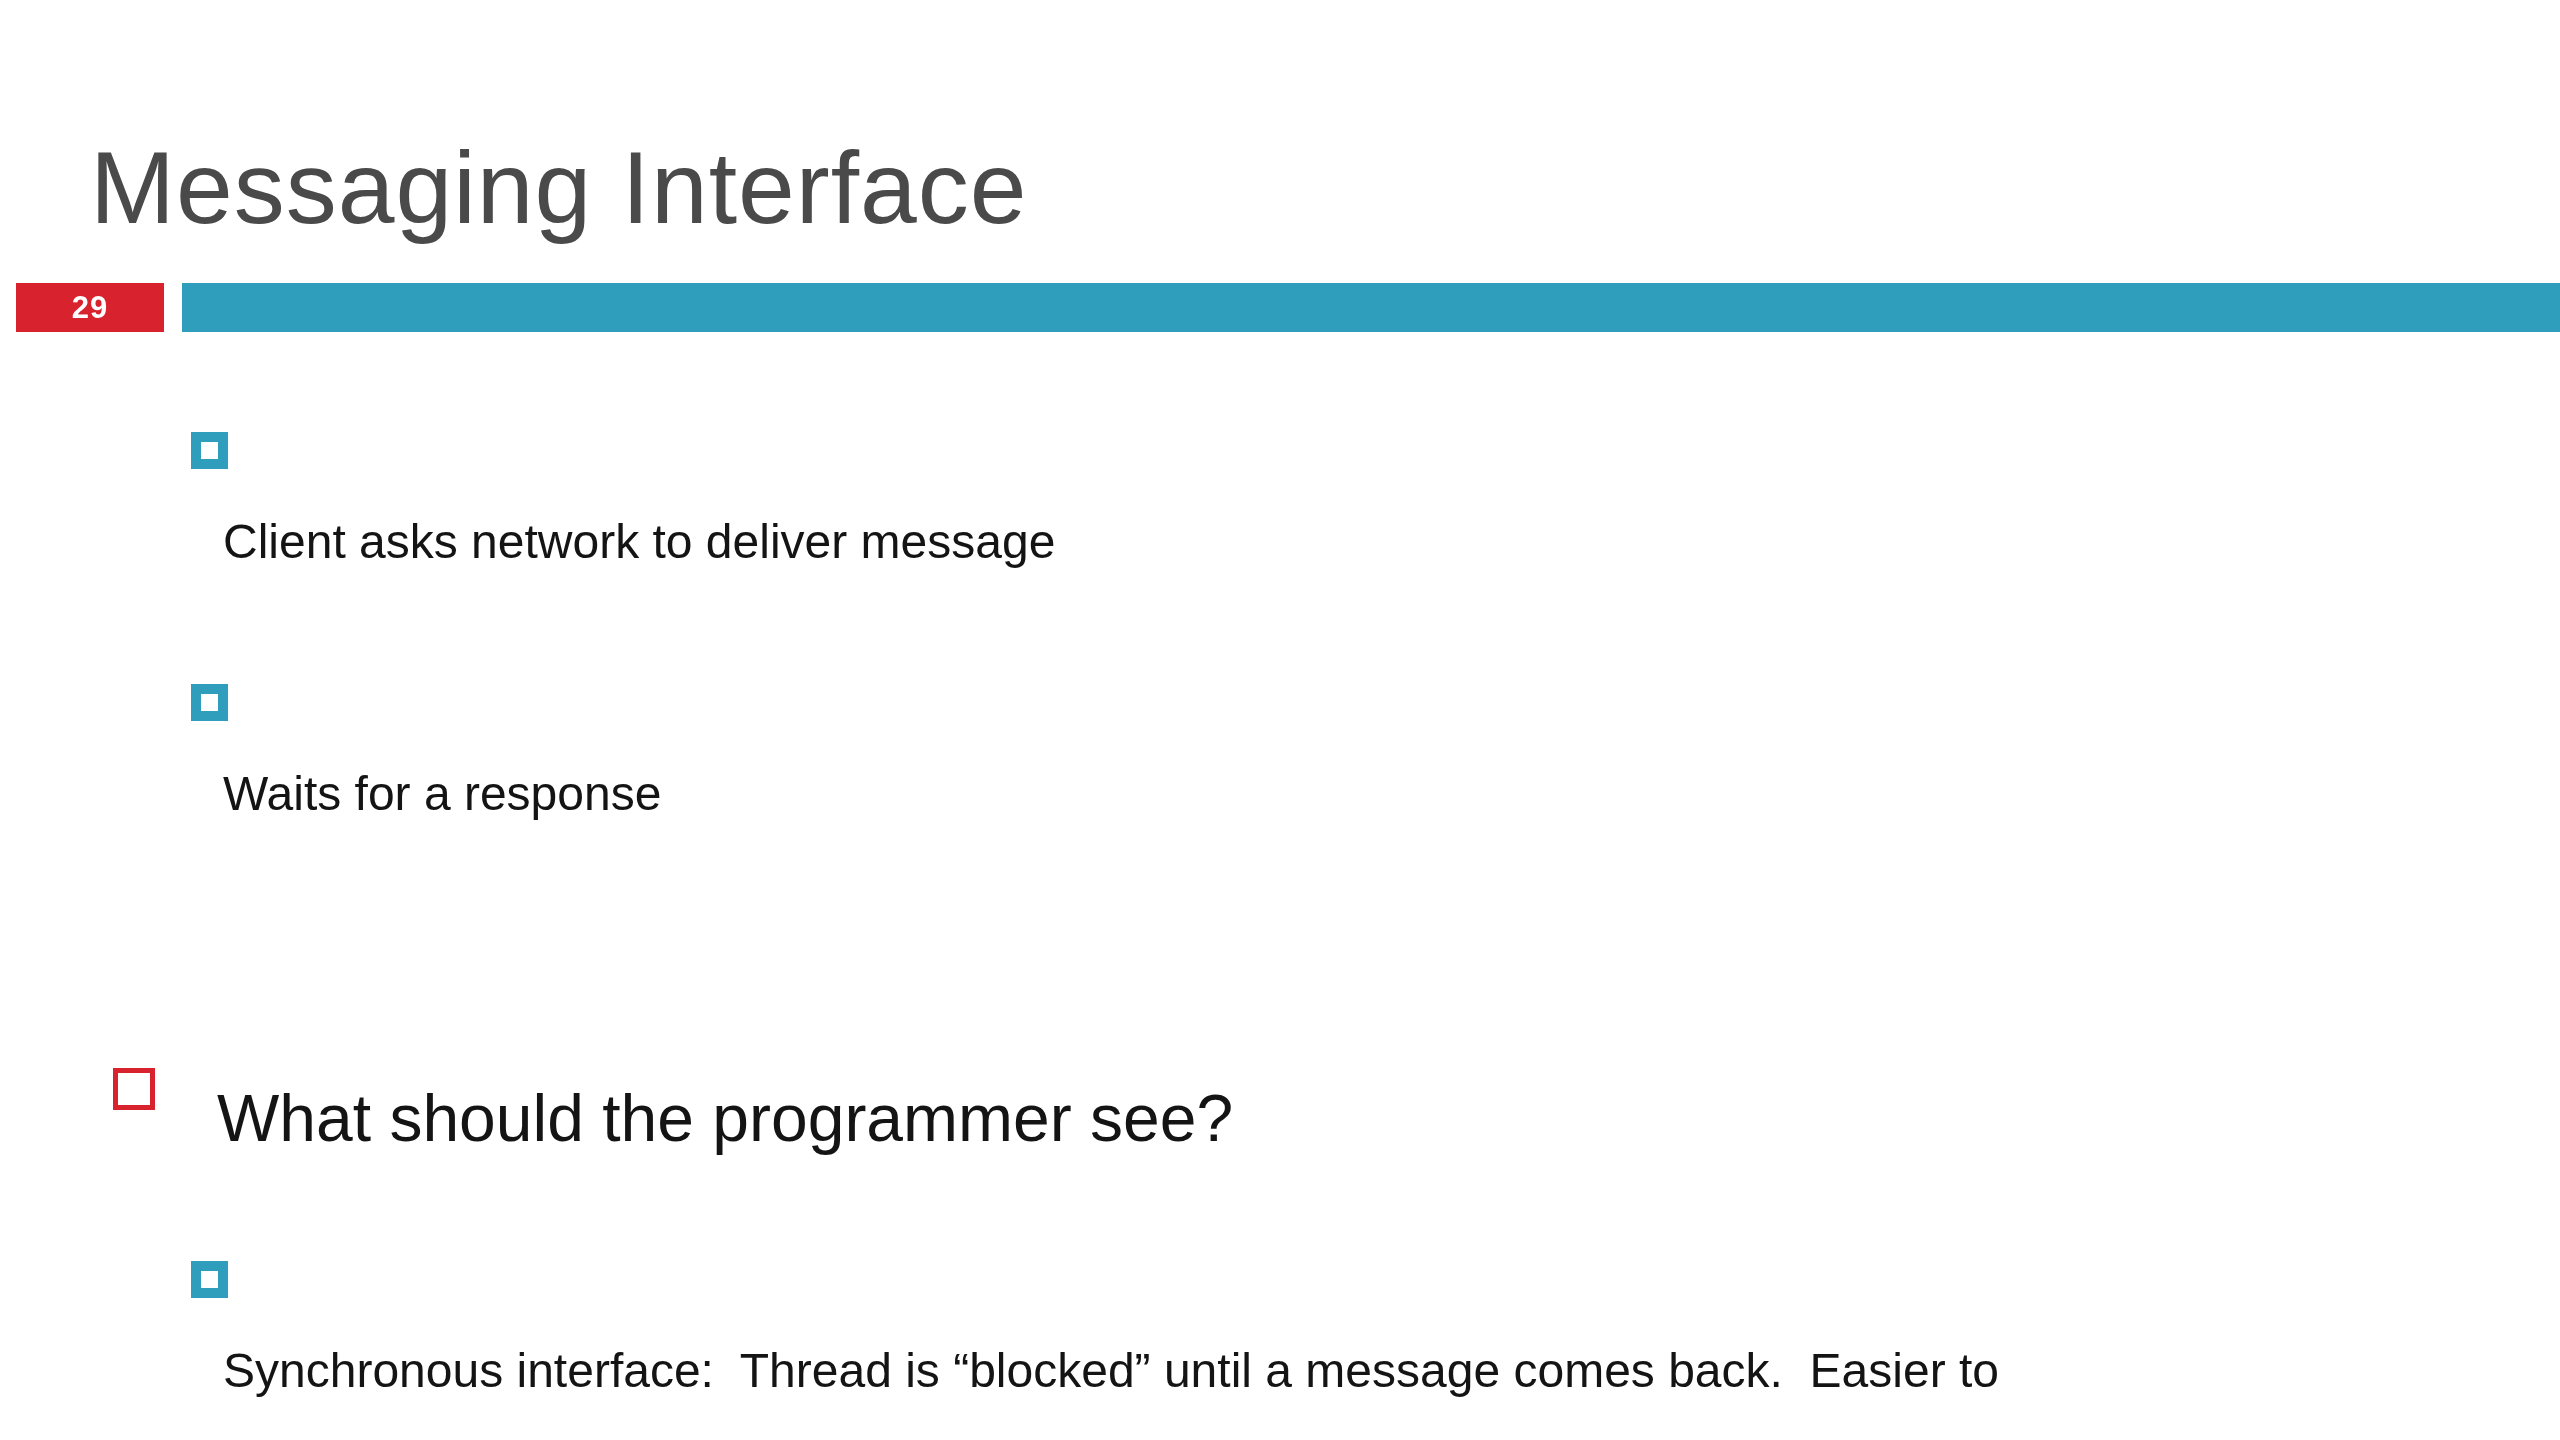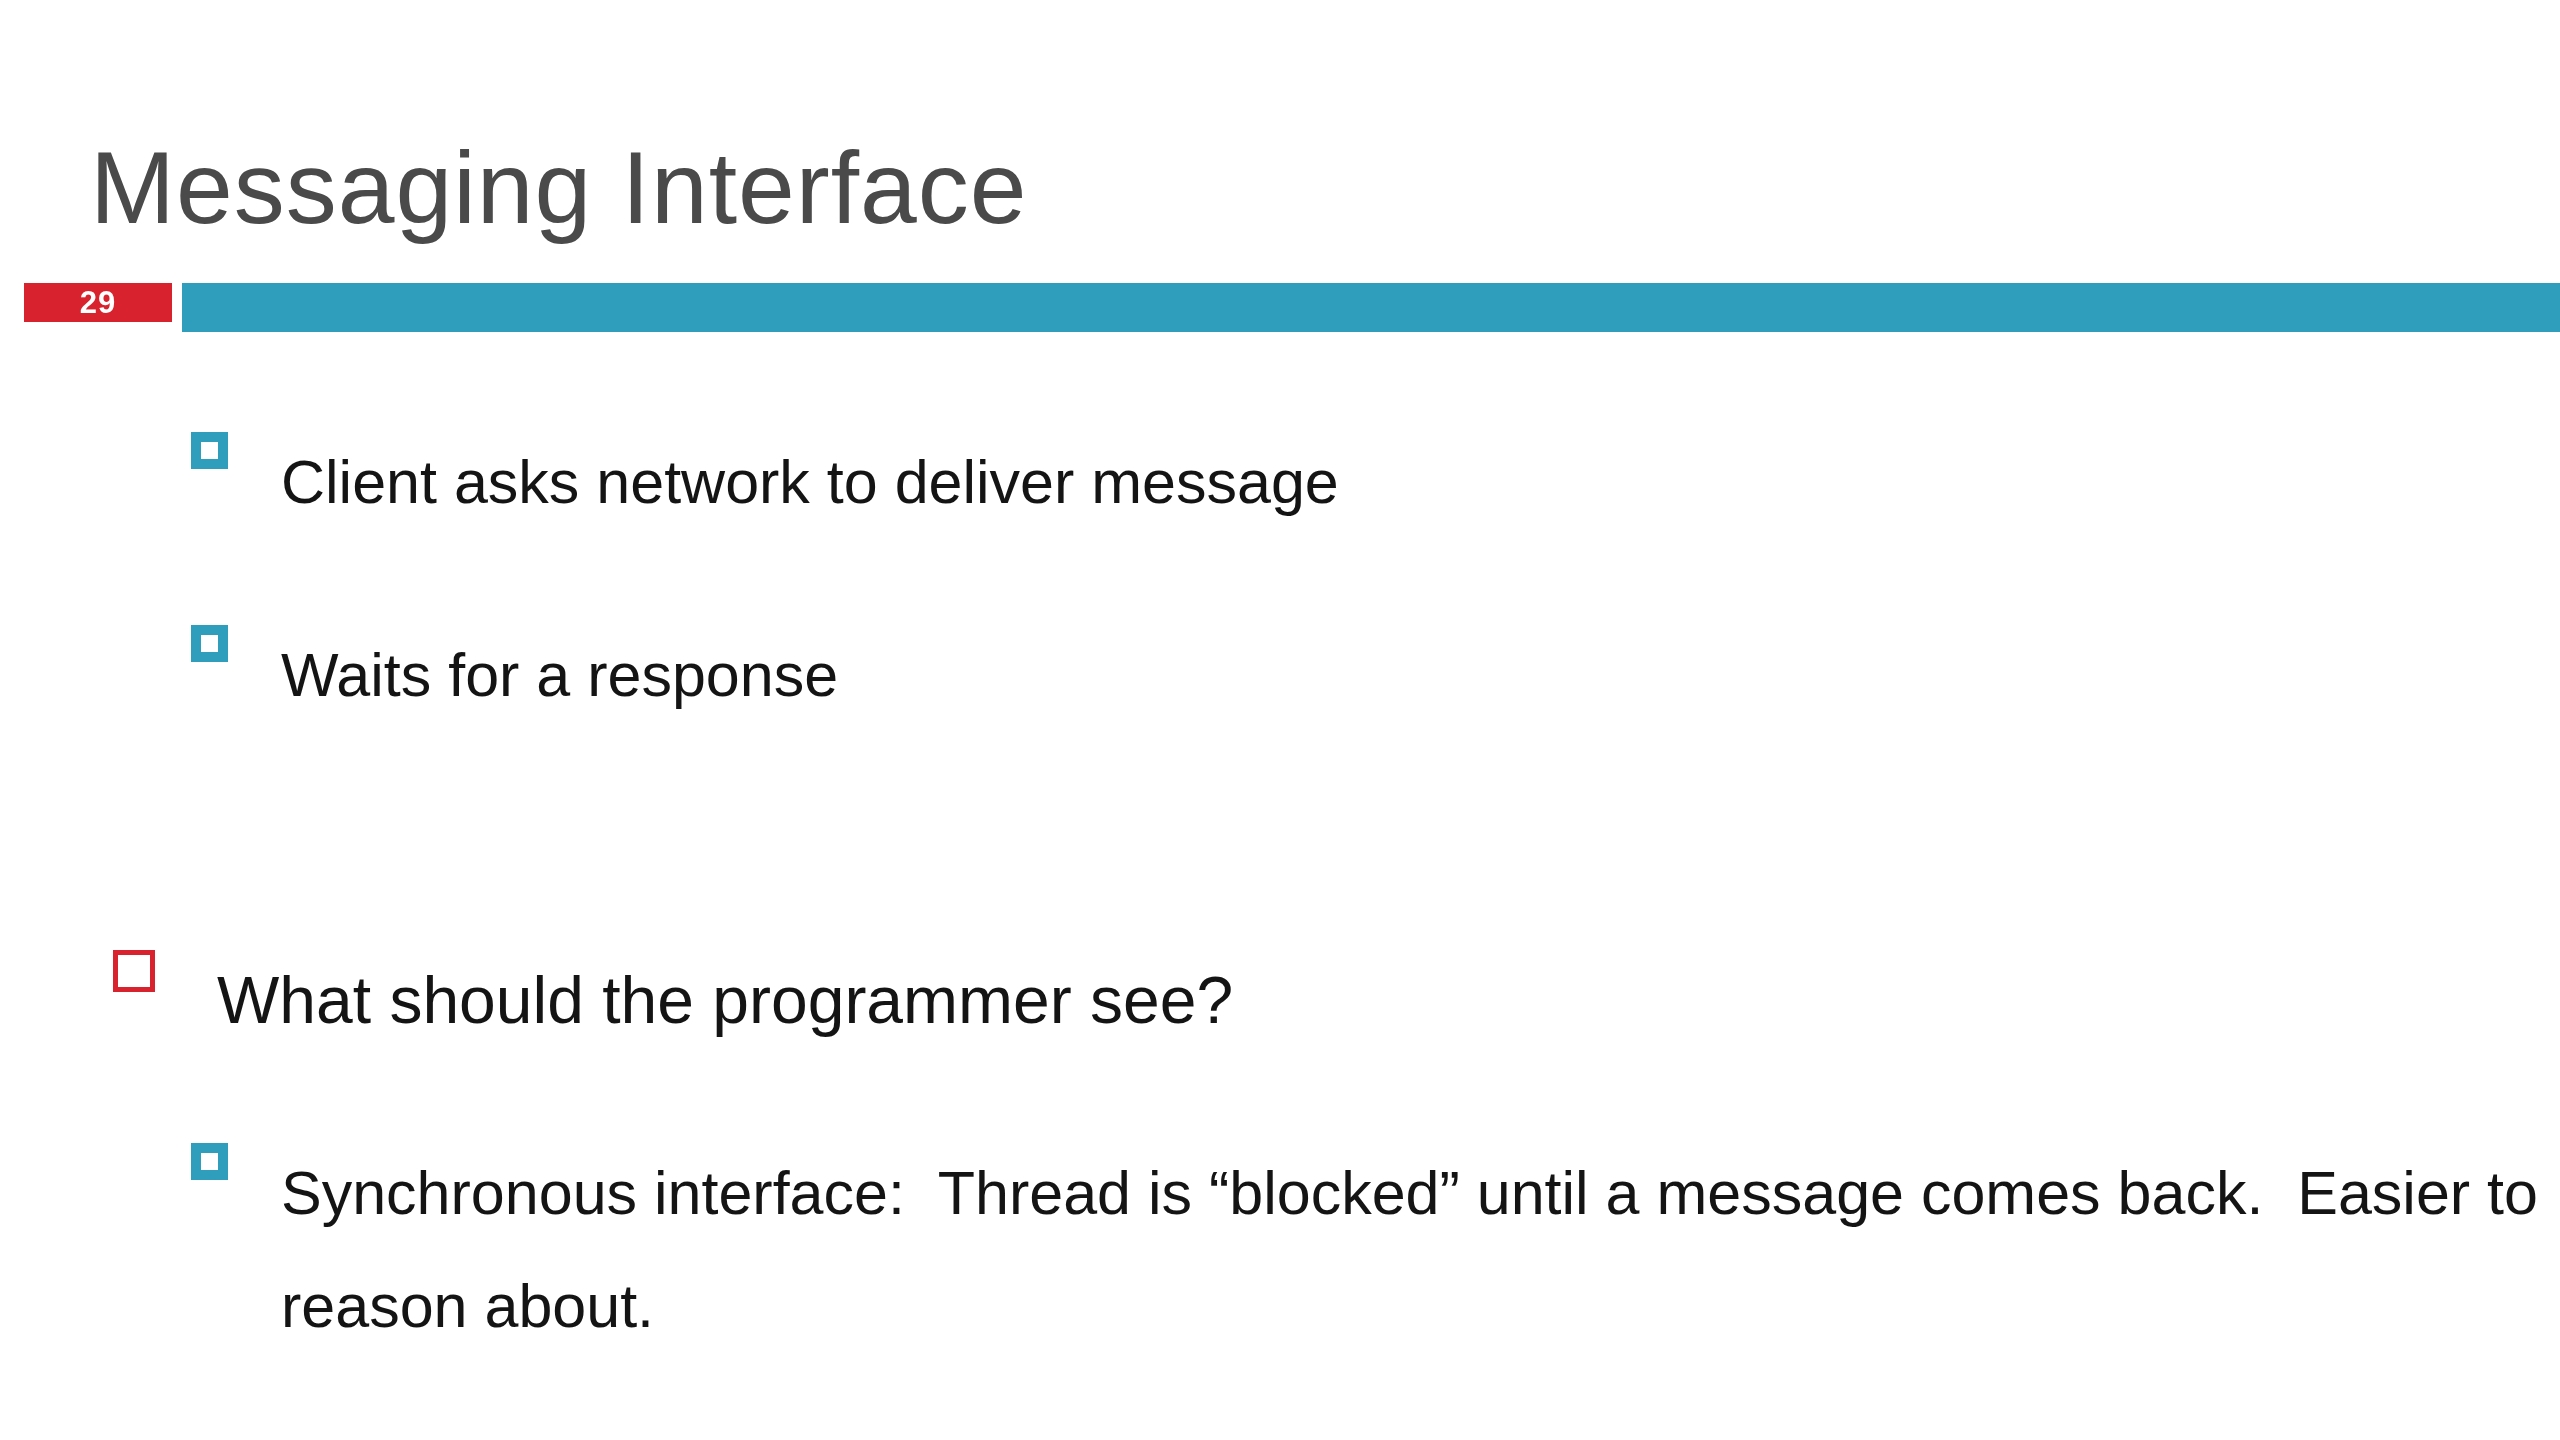--- a/index.html
+++ b/index.html
@@ -21,21 +21,21 @@
     font-size: 102px;
     font-weight: 400;
     line-height: 1.1;
     color: var(--title-gray);
     letter-spacing: 1px;
     white-space: pre;
   }
 
   .band { position: absolute; left: 0; top: 267px; width: 2560px; height: 49px; }
   .page-box {
-    position: absolute; left: 8px; top: 0; width: 148px; height: 39px;
+    position: absolute; left: 0; top: 0; width: 148px; height: 49px;
     background: var(--red);
     display: flex; align-items: center; justify-content: center;
   }
   .page-box span {
     color: #ffffff; font-size: 31px; font-weight: 700; letter-spacing: 1px;
   }
   .accent-bar {
     position: absolute; left: 166px; top: 0; right: 0; height: 49px;
     background: var(--teal);
   }
@@ -49,21 +49,21 @@
 
   .l1 { font-size: 66px; line-height: 78px; margin-bottom: 18px; }
   .bullet1 {
     flex: none;
     width: 25px; height: 25px;
     border: 5px solid var(--red);
     background: #fff;
     margin: 21px 30px 0 0;
   }
 
-  .l2 { font-size: 61px; line-height: 81px; margin: 0 0 16px 78px; }
+  .l2 { font-size: 48px; line-height: 81px; margin: 0 0 16px 78px; flex-direction: column; }
   .bullet2 {
     flex: none;
     position: relative;
     width: 37px; height: 37px;
     background: var(--teal);
     margin: 22px 21px 0 0;
   }
   .bullet2::after {
     content: "";
     position: absolute;

